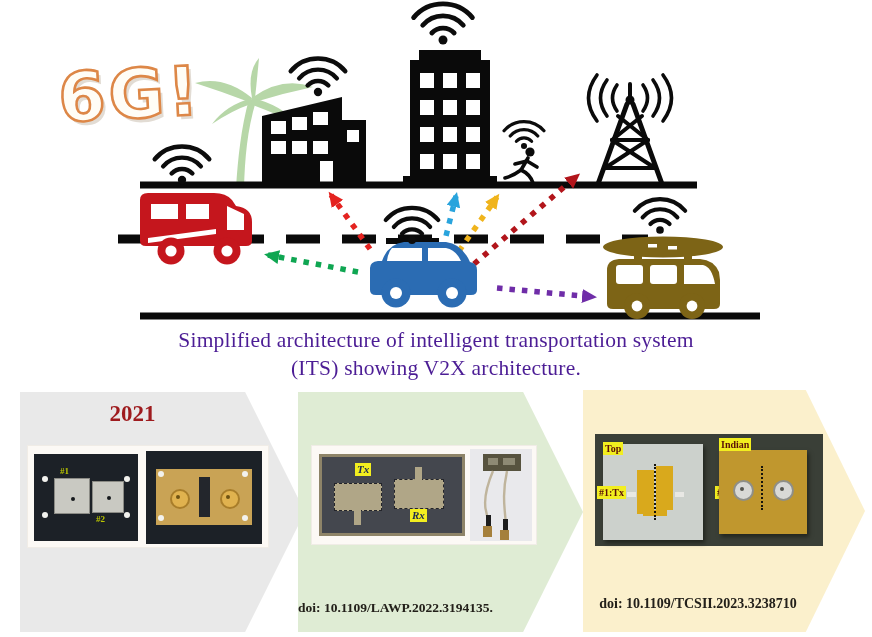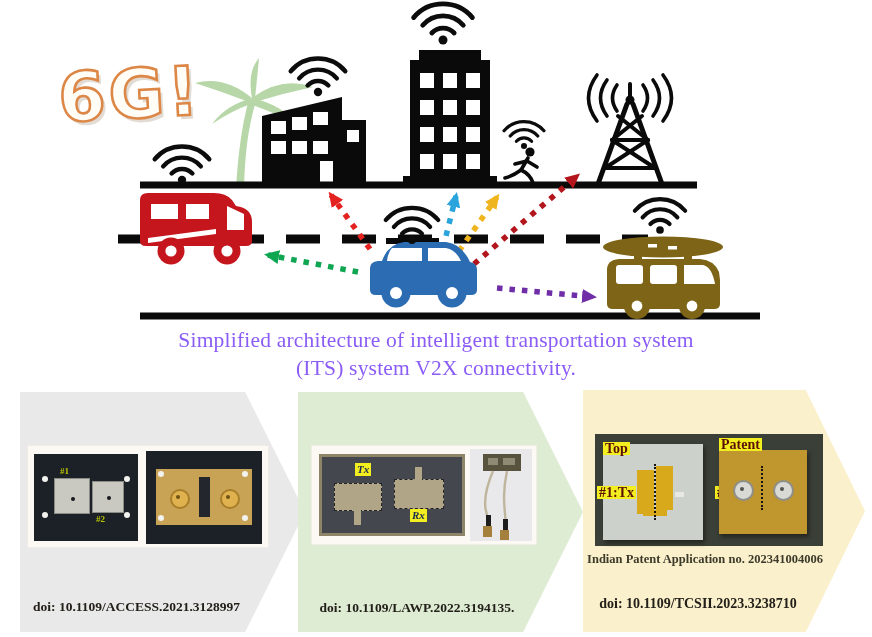--- a/index.html
+++ b/index.html
@@ -1,20 +1,20 @@
 <!DOCTYPE html>
 <html><head>
 <meta charset="utf-8">
 <style>
   html,body{margin:0;padding:0;background:#ffffff;}
   .page{position:relative;width:872px;height:637px;background:#ffffff;overflow:hidden;
         font-family:"Liberation Serif", serif;}
   svg text{font-family:"DejaVu Sans", sans-serif;}
   .caption{position:absolute;top:327px;left:0;width:872px;text-align:center;
-           font-size:21.5px;line-height:1.28;color:#8b5cf6;letter-spacing:.2px;}
+           font-size:21.5px;line-height:1.28;color:#4c1d95;letter-spacing:.2px;}
   
   .panel{position:absolute;top:392px;width:285px;height:240px;}
   .panel .bg{position:absolute;inset:0;
              clip-path:polygon(0 0,79% 0,100% 50%,79% 100%,0 100%);}
   .p2021 .bg{background:#e9e9e9;}
   .p2022 .bg{background:#dfecd4;}
   .p2023 .bg{background:#fbf0cc;}
   .year{position:absolute;top:9px;left:0;width:225px;text-align:center;
         font-size:23px;font-weight:bold;color:#9e1b1e;}
   .patent{position:absolute;top:159px;left:0;width:240px;text-align:center;
@@ -26,21 +26,21 @@
   .patch{position:absolute;background:#c9c9c2;border:1px solid #8b8b85;}
   .pinhole{position:absolute;width:4px;height:4px;border-radius:50%;background:#15181c;}
   .num-label{position:absolute;color:#b9c400;font-size:9px;font-weight:bold;}
   .brass{position:absolute;background:#c9a355;}
   .slot{position:absolute;background:#23262c;}
   .sma{position:absolute;width:16px;height:16px;border-radius:50%;
        background:#e0b24f;border:2px solid #a87d2a;}
   .sma::after{content:"";position:absolute;left:4px;top:4px;width:4px;height:4px;
               border-radius:50%;background:#6d5212;}
   .tag{position:absolute;background:#f2ee1f;padding:0 2px;font-weight:bold;
-       font-size:14px;color:#5a1008;line-height:13px;}
+       font-size:10px;color:#5a1008;line-height:13px;}
   .tag.it{font-style:italic;color:#1b2a52;font-size:11px;}
   .pcb22{position:absolute;background:#44474e;border:3px solid #8e8468;}
   .patch22{position:absolute;background:#b0a687;border:1px dashed #23242a;}
   .stem{position:absolute;background:#b0a687;}
   .cablebox{position:absolute;background:#e9e9ec;}
   .photo23{position:absolute;background:#3a3f37;}
   .plate-top{position:absolute;background:#ccd1cc;box-shadow:2px 3px 4px #23261f;}
   .plate-bot{position:absolute;background:#c0972e;box-shadow:2px 3px 4px #23261f;}
   .gold{position:absolute;background:#d9a91c;}
   .dotline{position:absolute;border-left:2px dotted #15130c;}
@@ -217,26 +217,27 @@
       <use href="#wifi" transform="translate(443,40) scale(1.4)"></use>
       <use href="#wifi" transform="translate(524,146) scale(0.95)"></use>
       <use href="#wifi" transform="translate(412,240) scale(1.25)"></use>
       <use href="#wifi" transform="translate(660,230) scale(1.2)"></use>
     </g>
   </svg>
 
   
   <div class="caption">
     <div>Simplified architecture of intelligent transportation system</div>
-    <div>(ITS) system V2X connectivity.</div>
+    <div>(ITS) showing V2X architecture.</div>
   </div>
 
   
   <div class="panel p2021" style="left:20px;">
     <div class="bg"></div>
+    <div class="year">2021</div>
 
     <div class="photo" style="left:8px;top:54px;width:240px;height:101px;">
       <div class="board" style="left:6px;top:8px;width:104px;height:87px;">
         <div class="dotc" style="left:8px;top:22px;"></div>
           <div class="dotc" style="left:8px;top:58px;"></div>
         <div class="dotc" style="left:90px;top:22px;"></div>
           <div class="dotc" style="left:90px;top:58px;"></div>
         <span class="num-label" style="left:26px;top:12px;">#1</span>
         <div class="patch" style="left:20px;top:24px;width:34px;height:34px;">
             <div class="pinhole" style="left:16px;top:18px;"></div>
@@ -252,21 +253,20 @@
             <div class="dotc" style="left:2px;top:46px;"></div>
           <div class="dotc" style="left:86px;top:2px;"></div>
             <div class="dotc" style="left:86px;top:46px;"></div>
           <div class="slot" style="left:43px;top:8px;width:11px;height:40px;"></div>
           <div class="sma" style="left:14px;top:20px;"></div>
           <div class="sma" style="left:64px;top:20px;"></div>
         </div>
       </div>
     </div>
 
-    <div class="doi" style="left:13px;top:207px;">doi: 10.1109/ACCESS.2021.3128997</div>
   </div>
 
   
   <div class="panel p2022" style="left:298px;">
     <div class="bg"></div>
 
     <div class="photo" style="left:14px;top:54px;width:224px;height:98px;">
       <div class="pcb22" style="left:7px;top:8px;width:140px;height:76px;">
         <span class="tag it" style="left:33px;top:6px;">Tx</span>
         <div class="patch22" style="left:12px;top:26px;width:46px;height:26px;"></div>
@@ -283,21 +283,21 @@
           <path d="M23,22 C12,48 14,62 20,74" stroke="#bfb49c" stroke-width="2.4" fill="none"></path>
           <path d="M37,22 C31,50 36,64 36,80" stroke="#bfb49c" stroke-width="2.4" fill="none"></path>
           <rect x="16" y="66" width="5" height="12" fill="#1d1d1d"></rect>
           <rect x="33" y="70" width="5" height="12" fill="#1d1d1d"></rect>
           <rect x="13" y="77" width="9" height="11" fill="#a5803c"></rect>
           <rect x="30" y="81" width="9" height="10" fill="#a5803c"></rect>
         </svg>
       </div>
     </div>
 
-    <div class="doi" style="left:0;top:208px;width:238px;text-align:center;">doi: 10.1109/LAWP.2022.3194135.</div>
+    <div class="doi" style="left:0;top:208px;width:238px;">doi: 10.1109/LAWP.2022.3194135.</div>
   </div>
 
   
   <div class="panel p2023" style="left:583px;top:390px;height:242px;width:282px;">
     <div class="bg"></div>
 
     <div class="photo23" style="left:12px;top:44px;width:228px;height:112px;">
       <div class="plate-top" style="left:8px;top:10px;width:100px;height:96px;">
         <div class="gold" style="left:34px;top:26px;width:17px;height:44px;"></div>
         <div class="gold" style="left:53px;top:22px;width:17px;height:44px;"></div>
@@ -307,20 +307,19 @@
         <div class="stub" style="left:72px;top:48px;width:9px;height:5px;"></div>
       </div>
       <span class="tag" style="left:8px;top:8px;">Top</span>
       <span class="tag" style="left:2px;top:52px;">#1:Tx</span>
       <span class="tag" style="left:82px;top:52px;margin-left:38px;">#2:Rx</span>
       <div class="plate-bot" style="left:124px;top:16px;width:88px;height:84px;">
         <div class="dotline" style="left:42px;top:16px;height:44px;"></div>
         <div class="conn" style="left:14px;top:30px;"></div>
         <div class="conn" style="left:54px;top:30px;"></div>
       </div>
-      <span class="tag" style="left:124px;top:4px;">Patent</span>
+      <span class="tag" style="left:124px;top:4px;">Indian</span>
     </div>
 
-    <div class="patent" style="top:162px;width:244px;font-size:12.5px;">Indian Patent Application no. 202341004006</div>
     <div class="doi" style="left:0;top:206px;width:230px;text-align:center;font-size:14px;">doi: 10.1109/TCSII.2023.3238710</div>
   </div>
 
 </div>
 
 </body></html>

